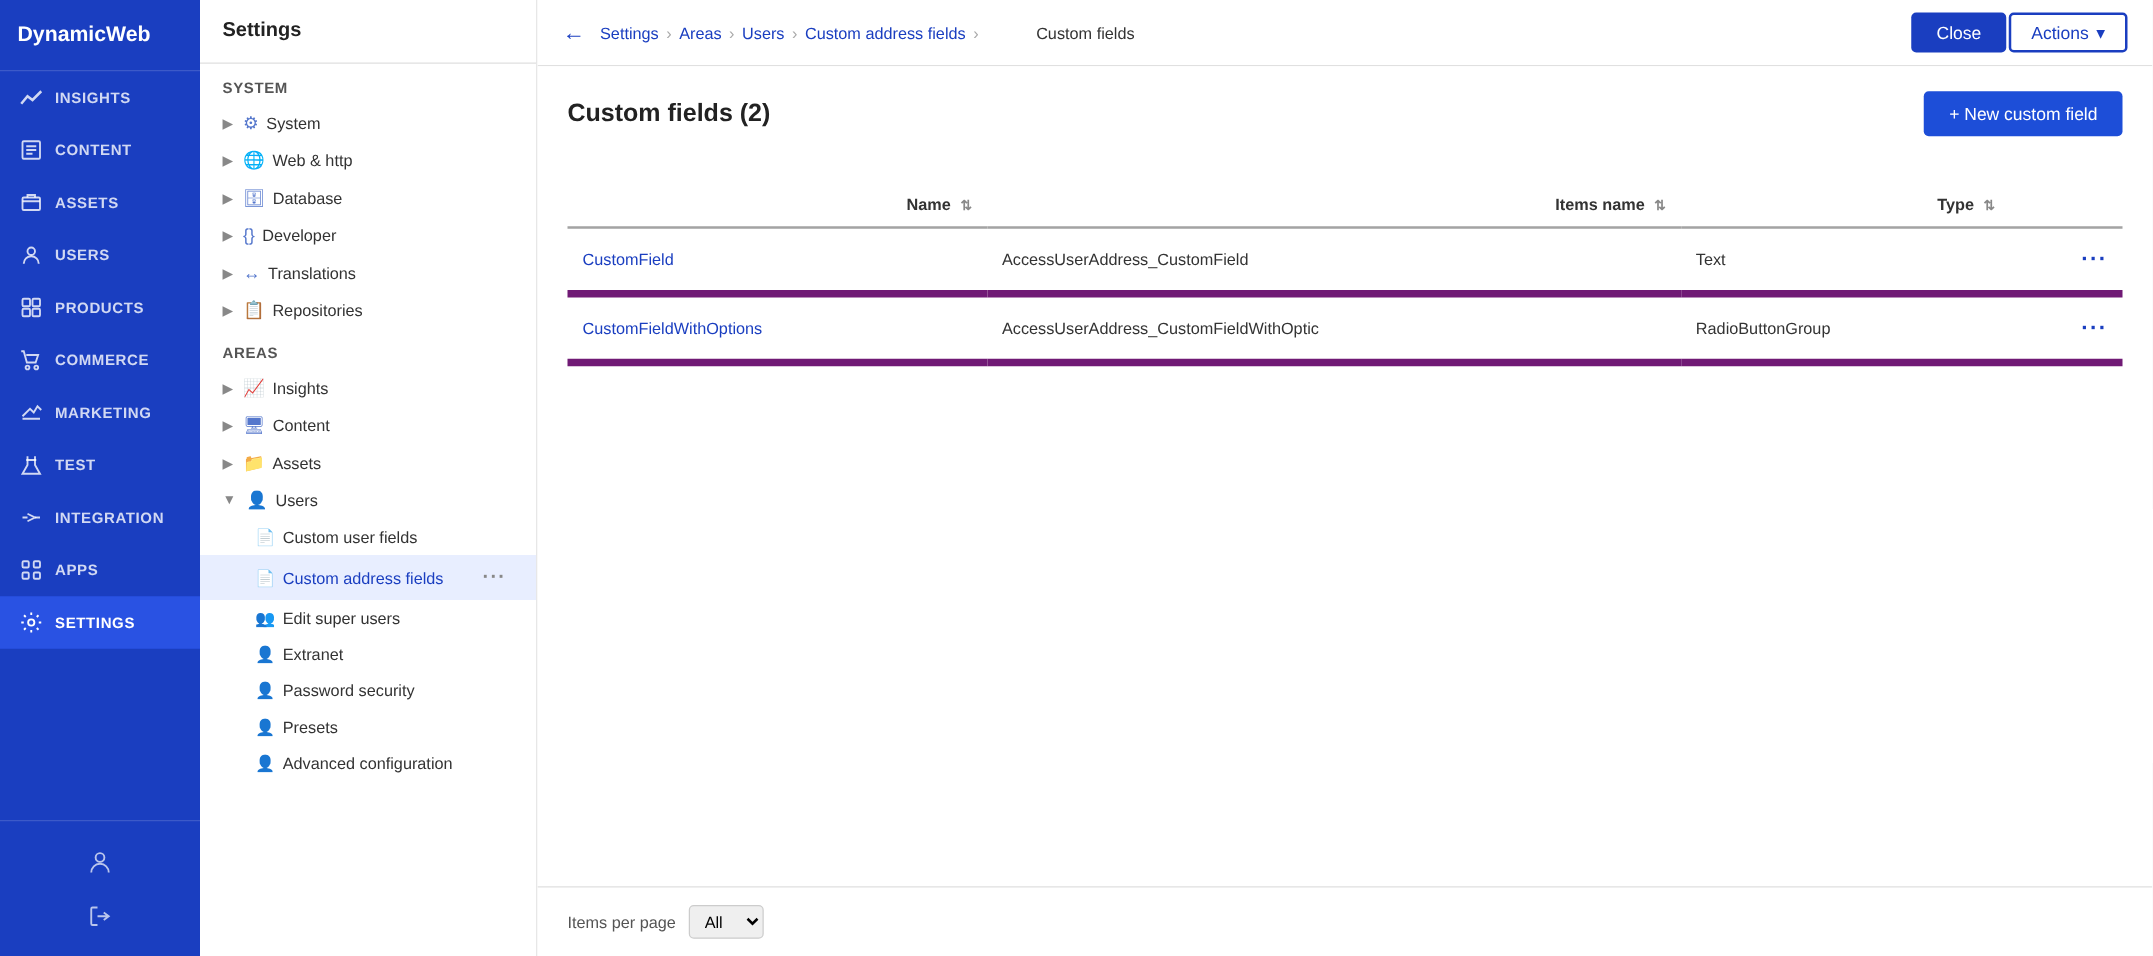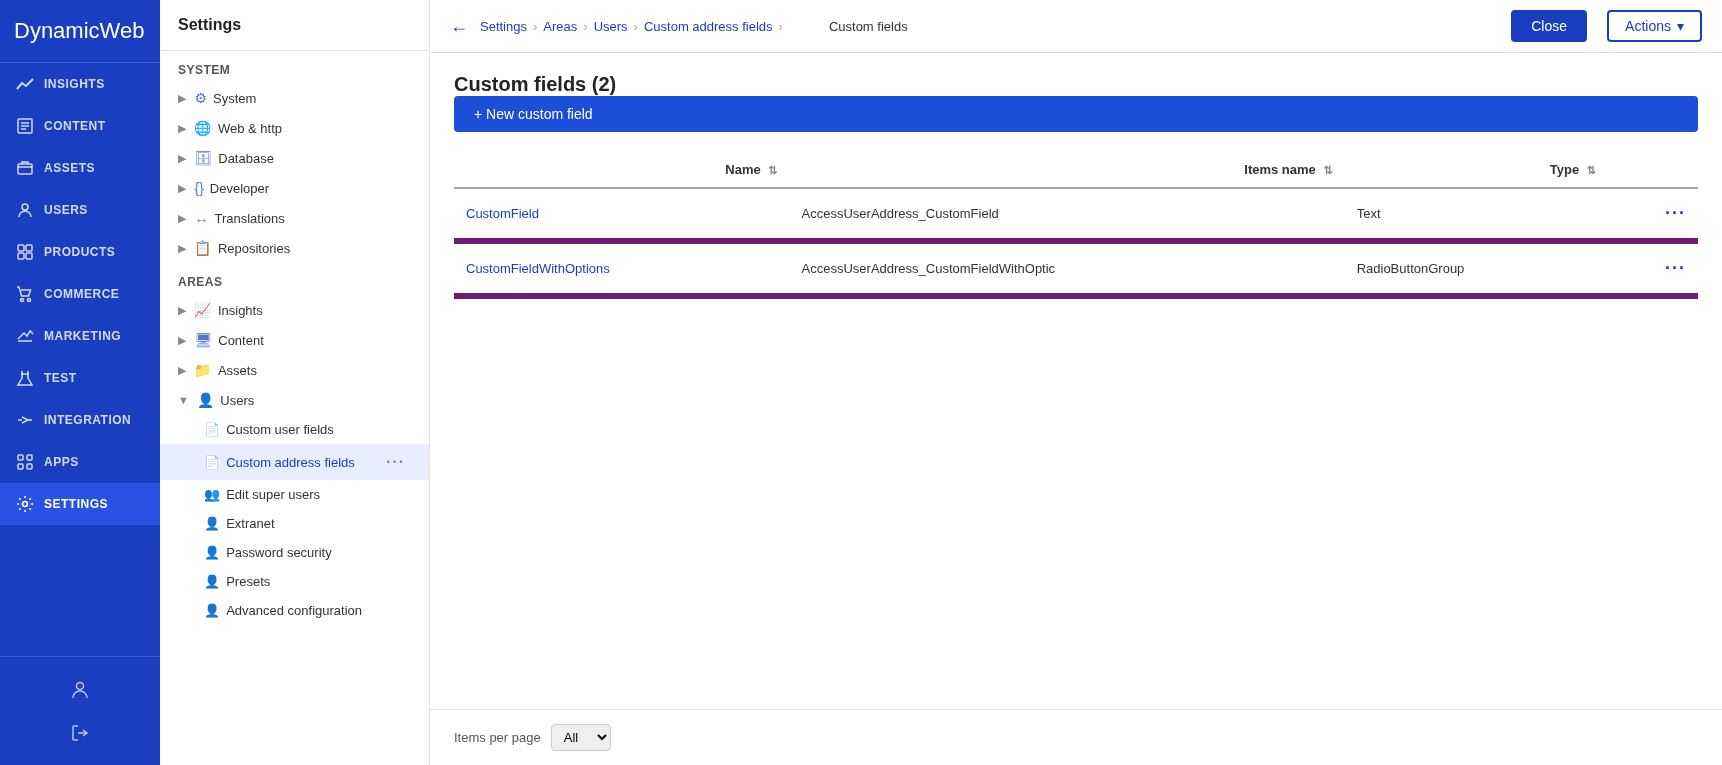--- a/index.html
+++ b/index.html
@@ -10,22 +10,22 @@
       width: 160px;
       background: #1a3ec0;
       color: white;
       display: flex;
       flex-direction: column;
       flex-shrink: 0;
       height: 100%;
     }
     .logo {
       padding: 18px 14px;
-      font-size: 22px;
-      font-weight: 400;
+      font-size: 17px;
+      font-weight: 700;
       color: white;
       border-bottom: 1px solid rgba(255,255,255,0.15);
     }
     .nav-items { flex: 1; overflow-y: auto; }
     .nav-item {
       display: flex;
       align-items: center;
       gap: 10px;
       padding: 12px 16px;
       color: rgba(255,255,255,0.8);
@@ -135,21 +135,21 @@
       color: #1a3ec0;
       cursor: pointer;
       font-size: 18px;
       padding: 0 6px 0 0;
     }
     .breadcrumb a { color: #1a3ec0; text-decoration: none; cursor: pointer; }
     .breadcrumb .sep { color: #aaa; }
     .breadcrumb .current { color: #333; font-weight: 500; margin-left: 40px; }
     .top-bar-actions {
       display: flex;
-      gap: 20px;
+      gap: 2px;
       align-items: center;
     }
     .btn-close {
       background: #1a3ec0;
       color: white;
       border: none;
       padding: 8px 20px;
       border-radius: 4px;
       cursor: pointer;
       font-size: 14px;
@@ -169,23 +169,23 @@
       gap: 6px;
     }
     .content-area {
       flex: 1;
       overflow-y: auto;
       padding: 20px 24px;
       background: white;
     }
     .content-header {
       display: flex;
+      align-items: center;
       justify-content: space-between;
-      margin-bottom: 20px;
-      flex-direction: column;
+      margin-bottom: 37px;
     }
     .content-title {
       font-size: 20px;
       font-weight: 600;
       color: #222;
     }
     .btn-new {
       background: #1d4ed8;
       color: white;
       border: none;

